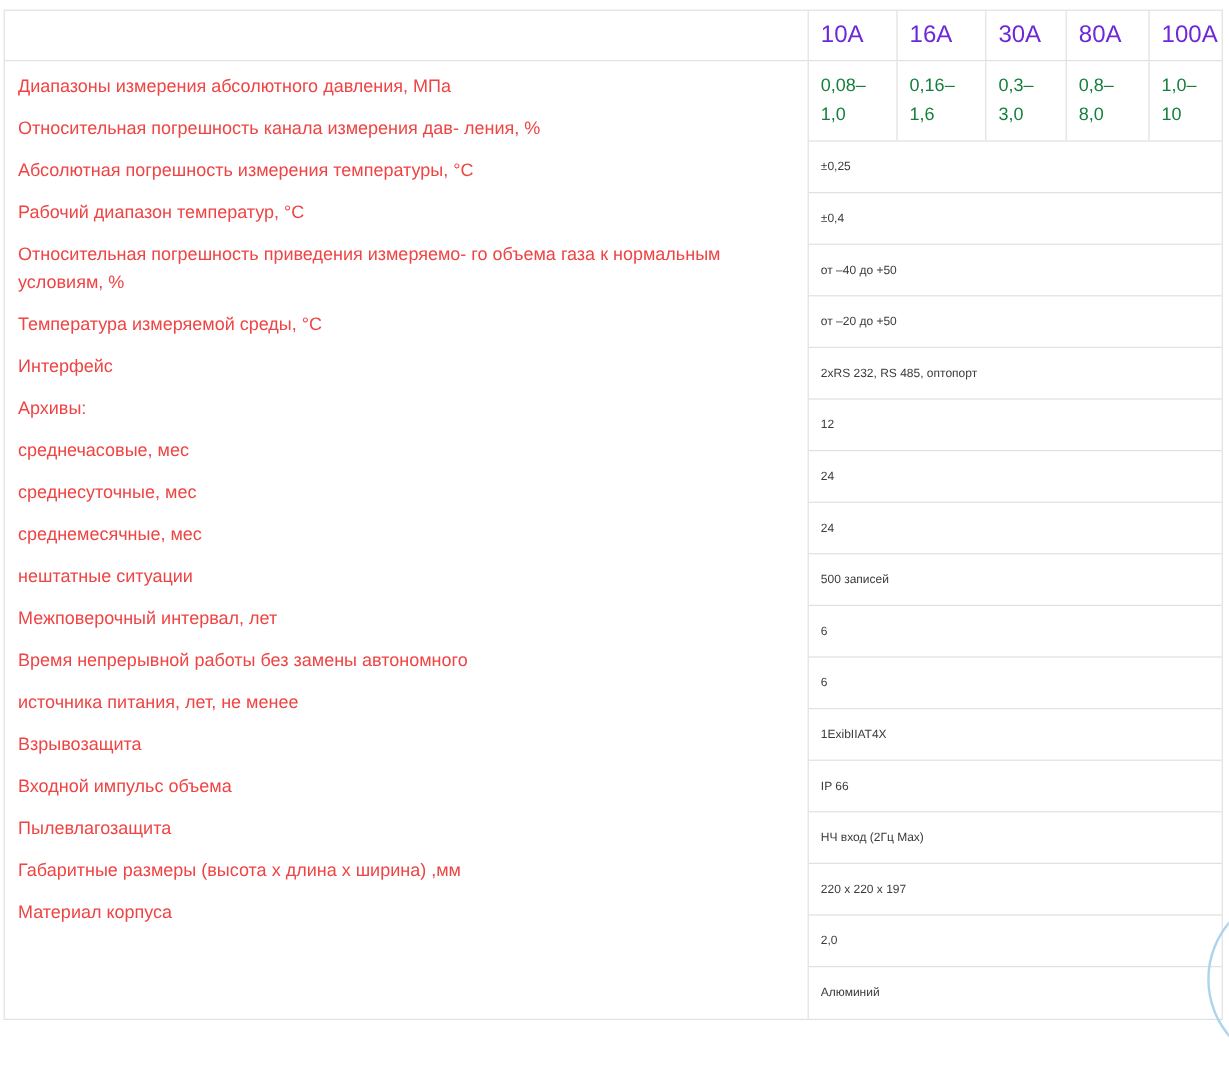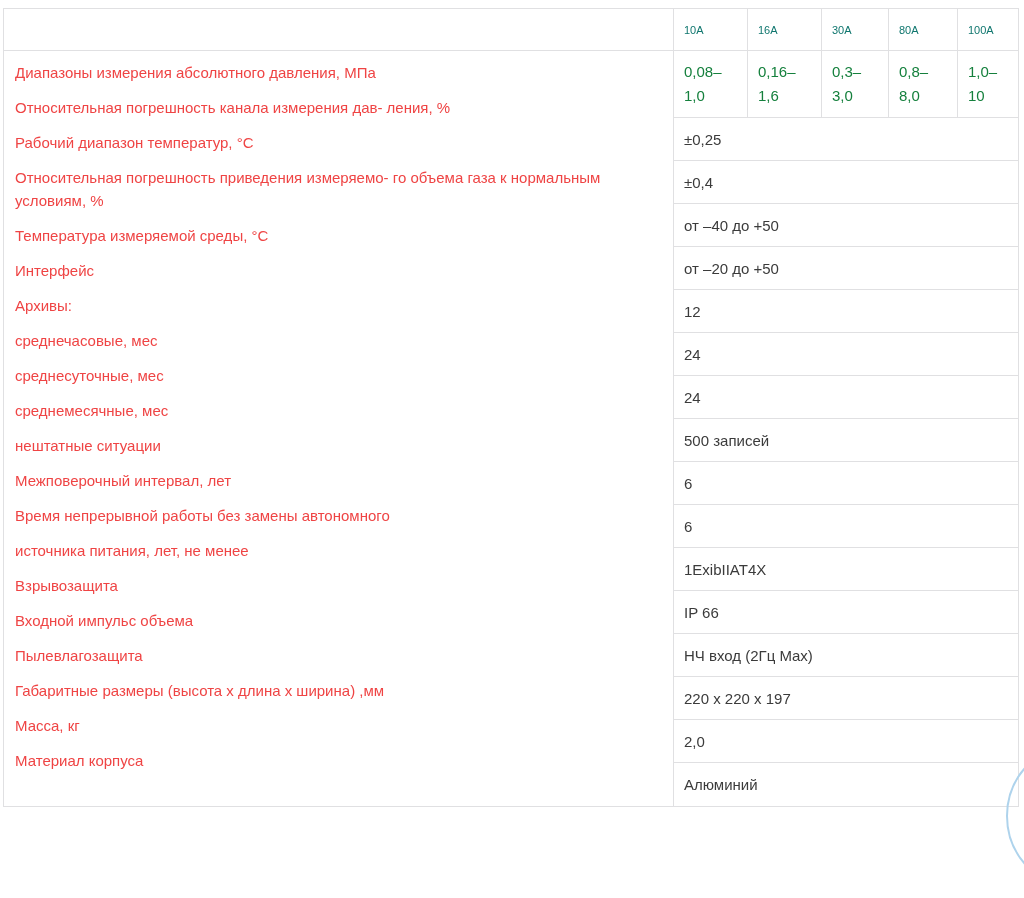--- a/index.html
+++ b/index.html
@@ -28,21 +28,21 @@
   .labels p {
     margin: 0 0 12px 0;
     font-size: 15px; line-height: 23px; color: #ef4444;
   }
 
   
   .right-col { flex: 1; display: flex; flex-direction: column; }
   .header-row { display: flex; height: 42px; border-bottom: 1px solid #e0e0e2; }
   .hcell {
     display: flex; align-items: center;
-    padding-left: 10px; font-size: 11px; color: #0f766e;
+    padding-left: 10px; font-size: 20px; color: #6d28d9;
     border-right: 1px solid #e0e0e2;
   }
   .hcell.c1, .hcell.c2 { width: 74px; }
   .hcell.c3 { width: 67px; }
   .hcell.c4 { width: 69px; }
   .hcell.c5 { flex: 1; border-right: none; }
 
   .prow { display: flex; height: 67px; border-bottom: 1px solid #e0e0e2; }
   .pcell {
     padding: 9px 0 0 10px;
@@ -50,21 +50,21 @@
     border-right: 1px solid #e0e0e2;
   }
   .pcell.c1, .pcell.c2 { width: 74px; }
   .pcell.c3 { width: 67px; }
   .pcell.c4 { width: 69px; }
   .pcell.c5 { flex: 1; border-right: none; }
 
   .vrow {
     height: 43px; border-bottom: 1px solid #e0e0e2;
     display: flex; align-items: center;
-    padding-left: 10px; font-size: 15px; color: #3b3b3b;
+    padding-left: 10px; font-size: 10px; color: #3b3b3b;
   }
   .vrow:last-child { border-bottom: none; }
 
   
   .decor-circle {
     position: absolute; left: 1006px; top: 742px;
     width: 148px; height: 148px;
     border-radius: 50%;
     border: 2px solid #aed3ec;
     background: transparent;
@@ -75,37 +75,37 @@
 
 <div id="canvas">
 
   <div class="spec-table">
 
     <div class="left-col">
       <div class="header-spacer"></div>
       <div class="labels">
         <p>Диапазоны измерения абсолютного давления, МПа</p>
         <p>Относительная погрешность канала измерения дав- ления, %</p>
+        <p>Абсолютная погрешность измерения температуры, °С</p>
         <p>Рабочий диапазон температур, °С</p>
         <p>Относительная погрешность приведения измеряемо- го объема газа к нормальным условиям, %</p>
         <p>Температура измеряемой среды, °С</p>
         <p>Интерфейс</p>
         <p>Архивы:</p>
         <p>среднечасовые, мес</p>
         <p>среднесуточные, мес</p>
         <p>среднемесячные, мес</p>
         <p>нештатные ситуации</p>
         <p>Межповерочный интервал, лет</p>
         <p>Время непрерывной работы без замены автономного</p>
         <p>источника питания, лет, не менее</p>
         <p>Взрывозащита</p>
         <p>Входной импульс объема</p>
         <p>Пылевлагозащита</p>
         <p>Габаритные размеры (высота х длина х ширина) ,мм</p>
-        <p>Масса, кг</p>
         <p>Материал корпуса</p>
       </div>
     </div>
 
     <div class="right-col">
 
       <div class="header-row">
         <div class="hcell c1">10A</div>
         <div class="hcell c2">16A</div>
         <div class="hcell c3">30A</div>
@@ -133,20 +133,21 @@
         <div class="pcell c5">
           <div>1,0–</div>
           <div>10</div>
         </div>
       </div>
 
       <div class="vrow">±0,25</div>
       <div class="vrow">±0,4</div>
       <div class="vrow">от –40 до +50</div>
       <div class="vrow">от –20 до +50</div>
+      <div class="vrow">2xRS 232, RS 485, оптопорт</div>
       <div class="vrow">12</div>
       <div class="vrow">24</div>
       <div class="vrow">24</div>
       <div class="vrow">500 записей</div>
       <div class="vrow">6</div>
       <div class="vrow">6</div>
       <div class="vrow">1ExibIIAT4X</div>
       <div class="vrow">IP 66</div>
       <div class="vrow">НЧ вход (2Гц Max)</div>
       <div class="vrow">220 х 220 х 197</div>

